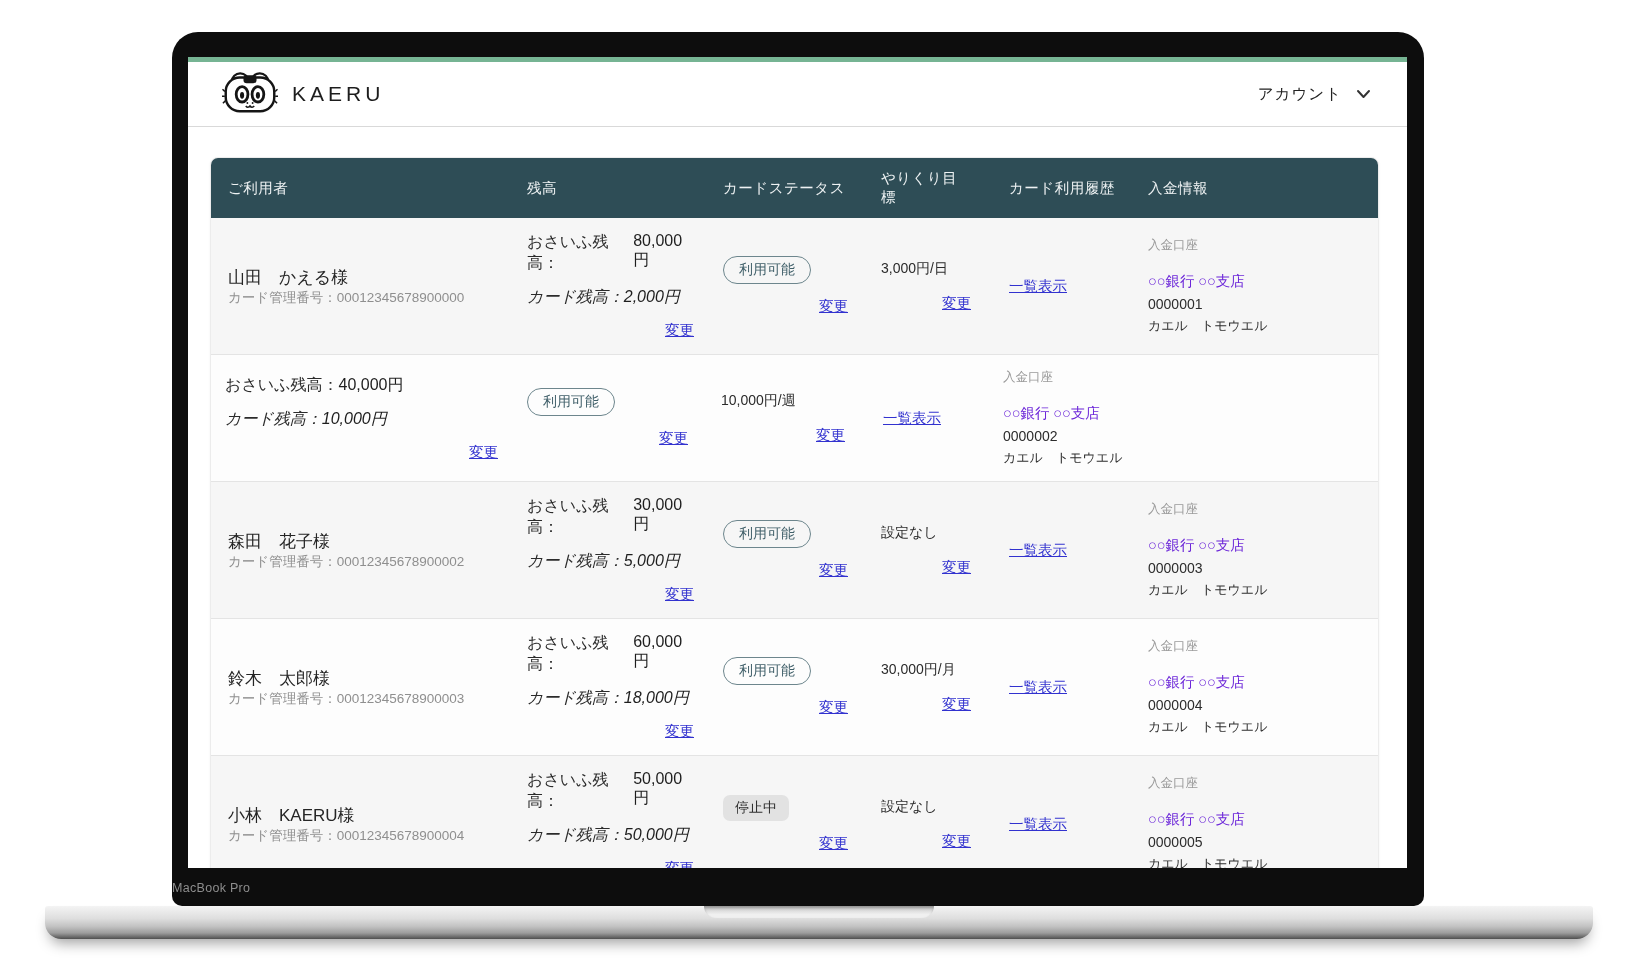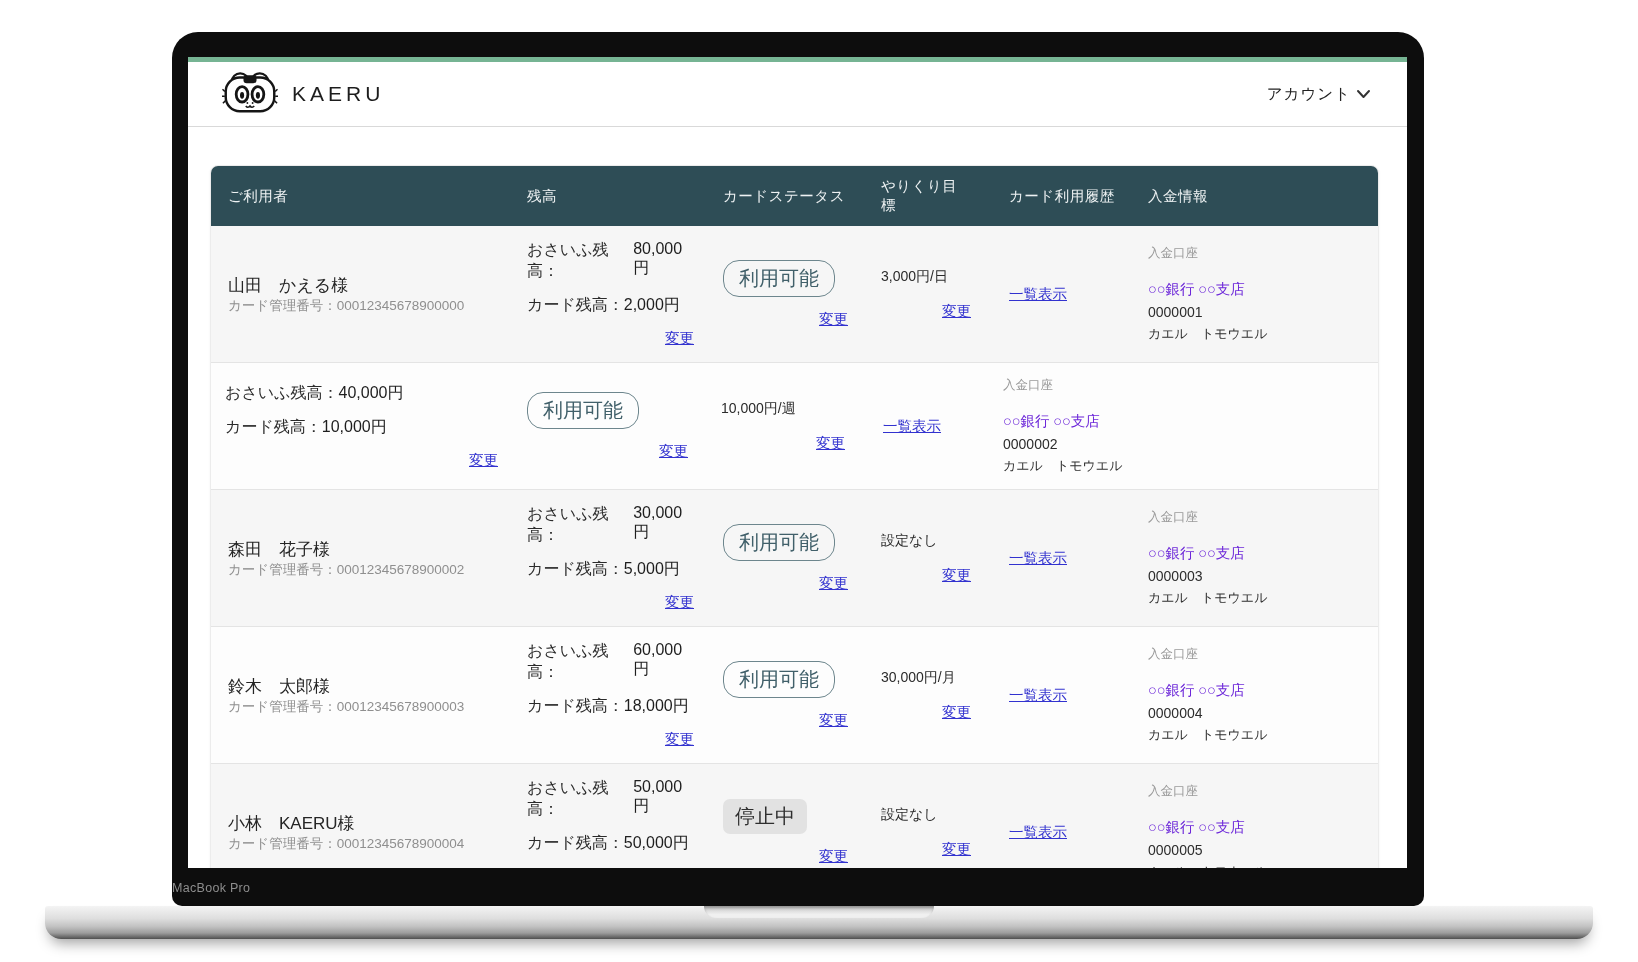--- a/index.html
+++ b/index.html
@@ -21,25 +21,25 @@
   .base-notch { position:absolute; left:50%; top:0; transform:translateX(-50%);
                 width:230px; height:12px; background:linear-gradient(180deg,#c6c6c6,#f0f0f0 70%);
                 border-radius:0 0 12px 12px; box-shadow:inset 0 2px 3px rgba(0,0,0,.28); }
 
   
   .accent-bar { height:5px; background:#76b493; }
   .app-header { height:65px; display:flex; align-items:center; justify-content:space-between;
                 padding:0 36px 0 34px; border-bottom:1px solid #d9d9d9; background:#fff; }
   .brand { display:flex; align-items:center; gap:14px; cursor:pointer; }
   .brand-name { font-size:21px; letter-spacing:4px; color:#1d1d1d; font-weight:500; }
-  .account-menu { display:flex; align-items:center; gap:5px; cursor:pointer; }
+  .account-menu { display:flex; align-items:center; gap:14px; cursor:pointer; }
   .account-label { font-size:15.5px; color:#222; letter-spacing:1px; }
 
   
-  .table-wrap { position:absolute; left:22px; top:108px; width:1169px;
+  .table-wrap { position:absolute; left:22px; top:100px; width:1169px;
                 border-radius:8px; overflow:hidden; background:#fff;
                 border:1px solid #ececec; box-shadow:0 1px 3px rgba(0,0,0,.05); }
   .thead, .trow { display:grid; grid-template-columns:302px 196px 160px 126px 145px 1fr; }
   .thead { height:60px; align-items:center; background:#2e4d56; color:#eef2f3;
            font-size:14.5px; font-weight:400; letter-spacing:.5px; }
   .tbody .trow { min-height:121px; }
   .tbody .trow:nth-child(odd)  { background:#f6f6f6; }
   .tbody .trow:nth-child(even) { background:#fdfdfd; }
   .tbody .trow + .trow { border-top:1px solid #e4e4e4; }
   .cell { display:flex; flex-direction:column; justify-content:center; padding:14px 0; }
@@ -47,30 +47,30 @@
   .c2 { padding-left:14px; padding-right:15px; }
   .c3 { padding-left:14px; }
   .c4 { padding-left:12px; padding-right:24px; }
   .c5 { padding-left:14px; }
   .c6 { padding-left:8px;  padding-right:12px; }
 
   .user-name { font-size:17px; color:#252525; }
   .user-number { font-size:13.5px; color:#8f8f8f; }
 
   .bal-line { display:flex; justify-content:flex-start; font-size:16px; color:#2b2b2b; }
-  .bal-line + .bal-line { margin-top:13px; }
+  .bal-line + .bal-line { margin-top:13px;font-style:italic; }
   .bal-value { color:#1e1e1e; }
 
   .link { color:#3232cf; text-decoration:underline; font-size:14.5px; cursor:pointer; }
   .link-row { margin-top:13px; }
   .c2 .link-row { text-align:right; }
   .c3 .link-row { text-align:right; padding-right:21px; }
   .c4 .link-row { text-align:right; margin-top:16px; }
 
-  .badge { display:inline-block; width:max-content; font-size:20px; }
+  .badge { display:inline-block; width:max-content; font-size:14px; }
   .badge-active { border:1px solid #6d868d; color:#41606a; background:transparent;
                   border-radius:16px; padding:4px 15px; }
   .badge-suspended { background:#e2e2e2; color:#2e2e2e; border-radius:7px; padding:4px 12px; }
 
   .goal-text { font-size:14px; color:#2b2b2b; }
   .dep-label { font-size:12.5px; color:#9a9a9a; }
   .dep-bank   { margin-top:18px; font-size:14.5px; color:#6d28d9;font-family:Liberation Serif, serif; }
   .dep-number { margin-top:5px; font-size:14px;   color:#2c2c2c; }
   .dep-holder { margin-top:5px; font-size:13px; color:#2c2c2c; }
 </style>

